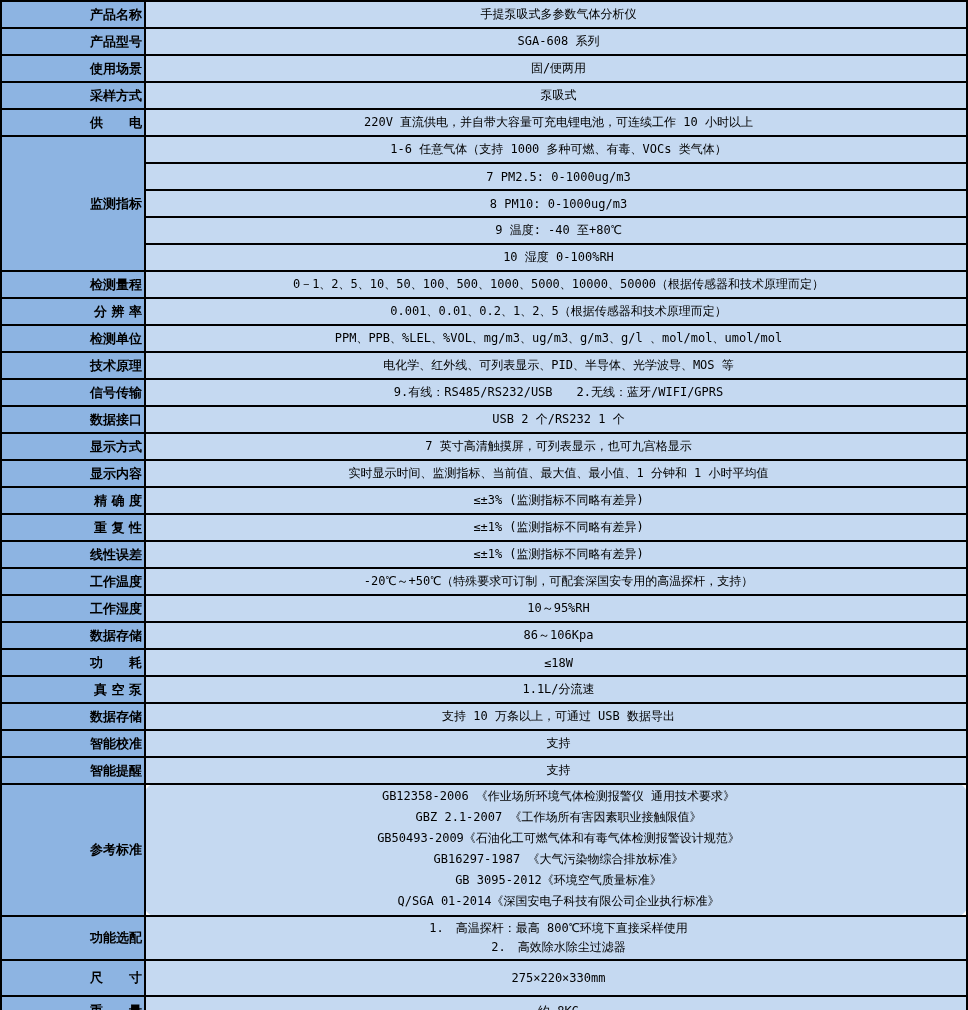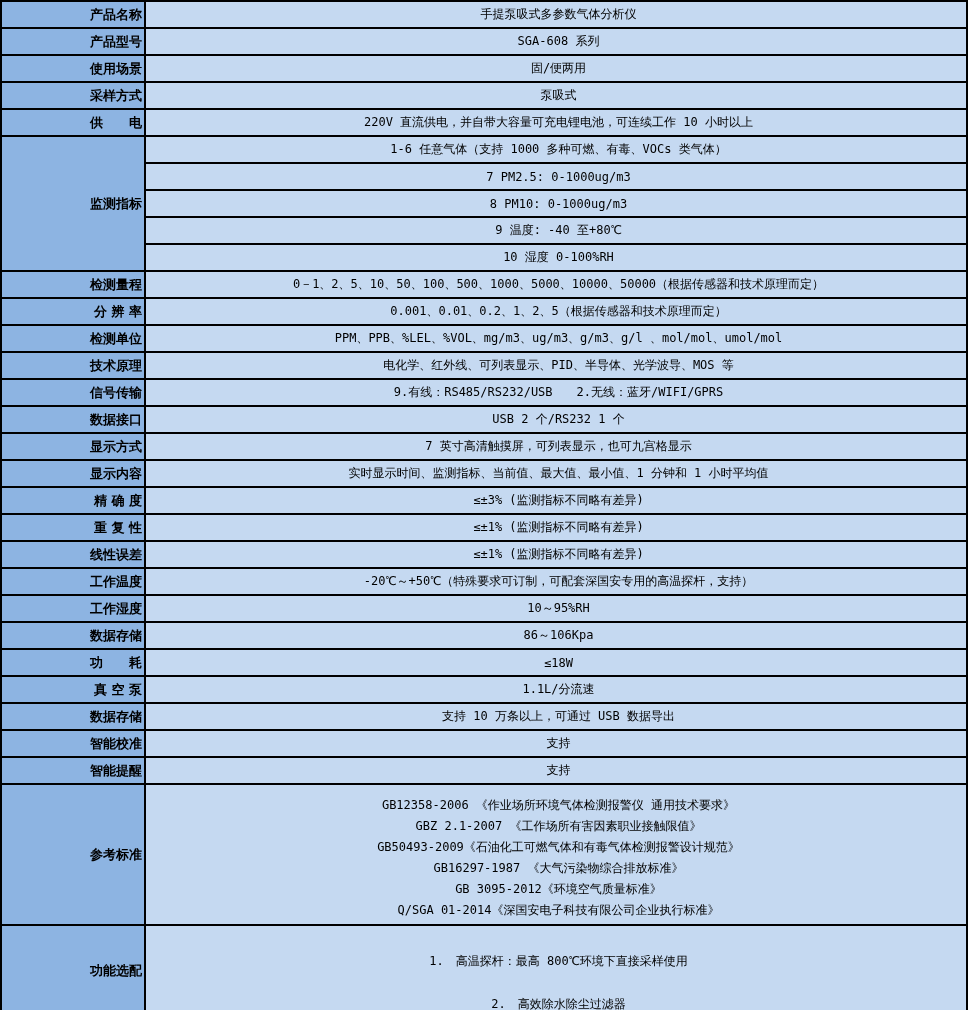--- a/index.html
+++ b/index.html
@@ -28,22 +28,22 @@
   td.value{
     background:#C5D9F1;
     font-size:12px;
     padding:2px 4px 2px 9px;
     text-align:center;
   }
   tr.simple{height:27px;}
   tr.row-dim{height:36px;}
   tr.row-weight{height:30px;}
   td.multiline div{line-height:21px;white-space:nowrap;}
-  td.value-ref{padding-top:10px;padding-bottom:3px;}
-  td.value-opt div{line-height:19px;margin-top:24px;}
+  td.value-ref{padding-top:1px;padding-bottom:3px;border-radius:10px;}
+  td.value-opt div{line-height:19px;}
 </style>
 </head>
 <body>
 
 <div class="spec-wrap">
   <table class="spec">
     <tbody>
       <tr class="simple">
         <td class="label">产品名称</td>
         <td class="value">手提泵吸式多参数气体分析仪</td>

